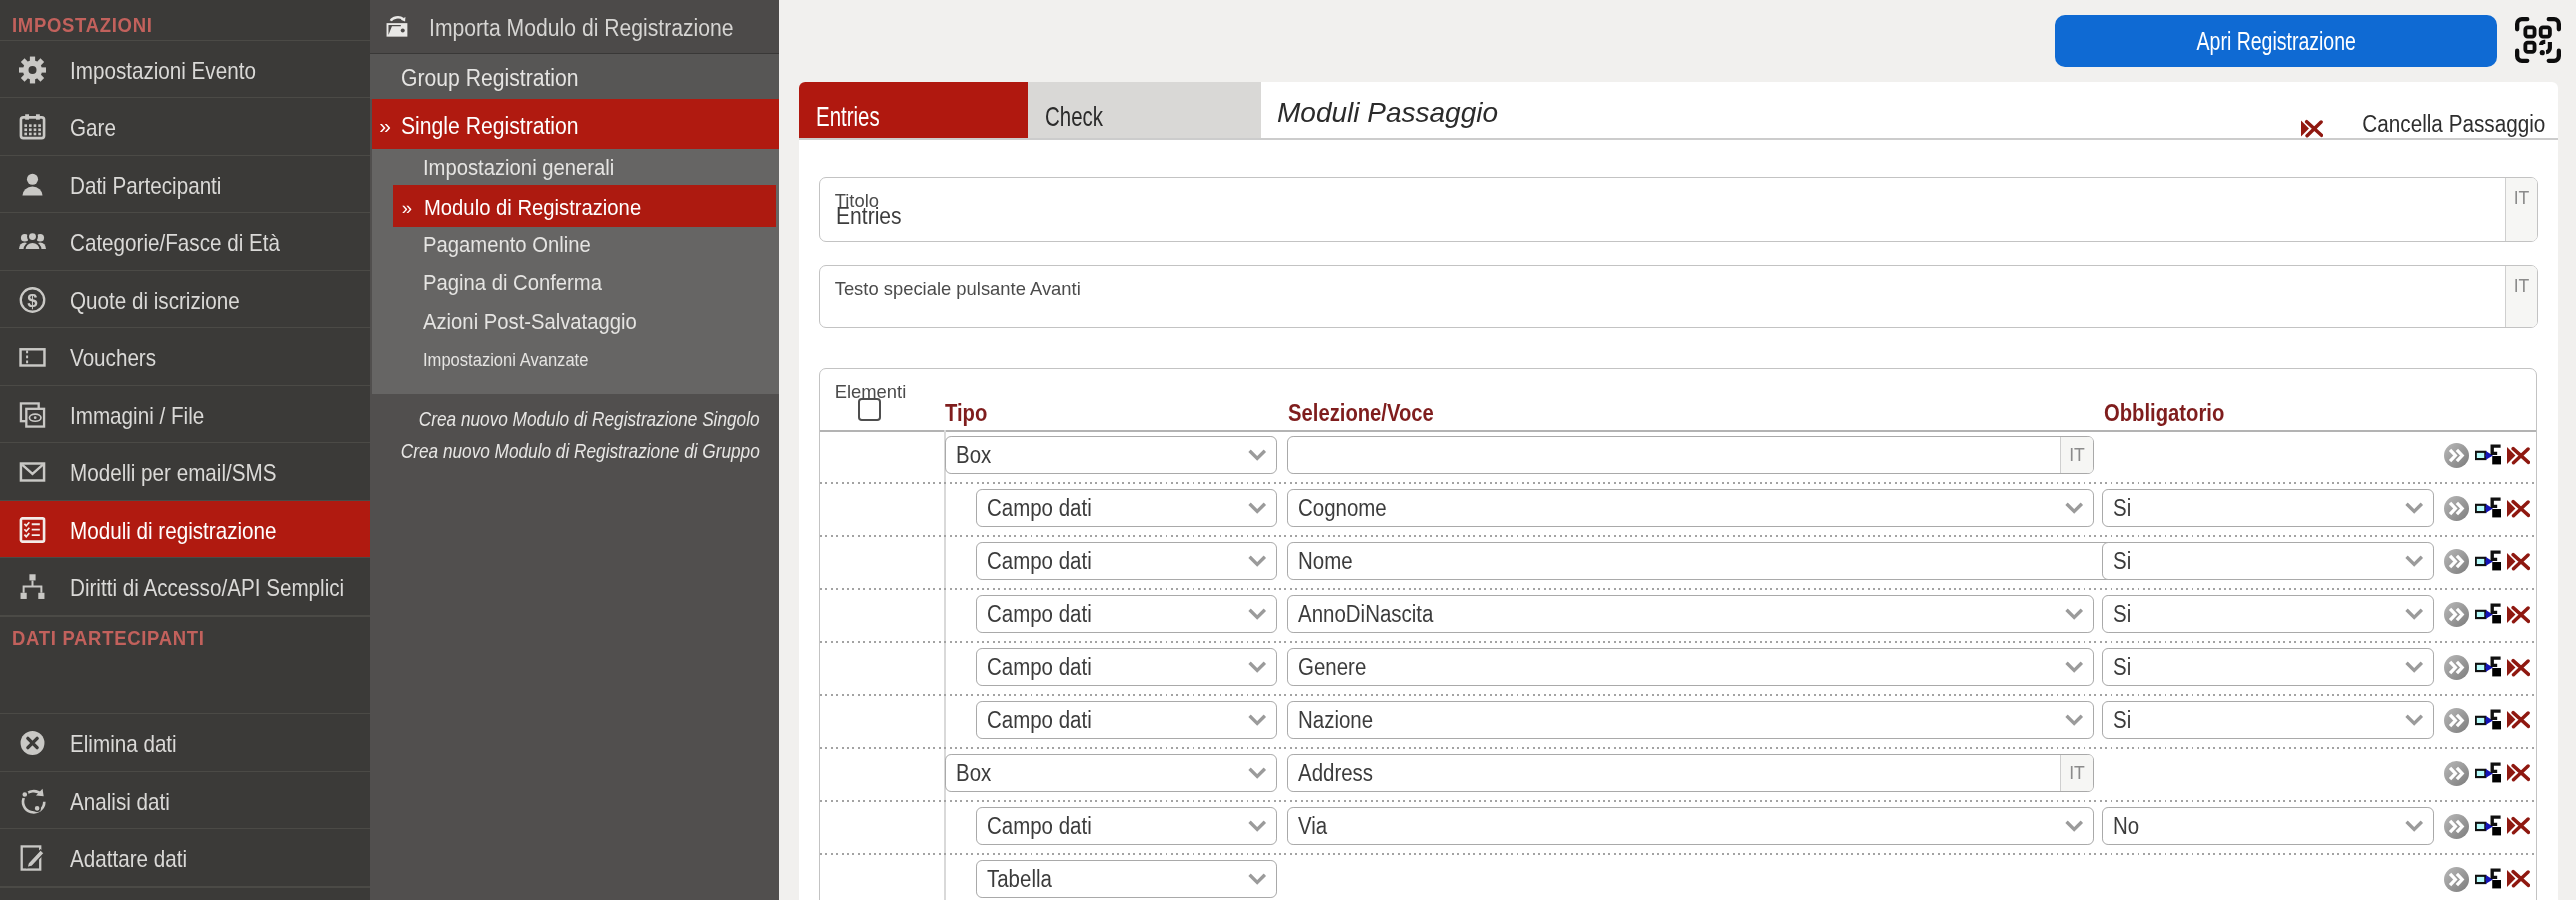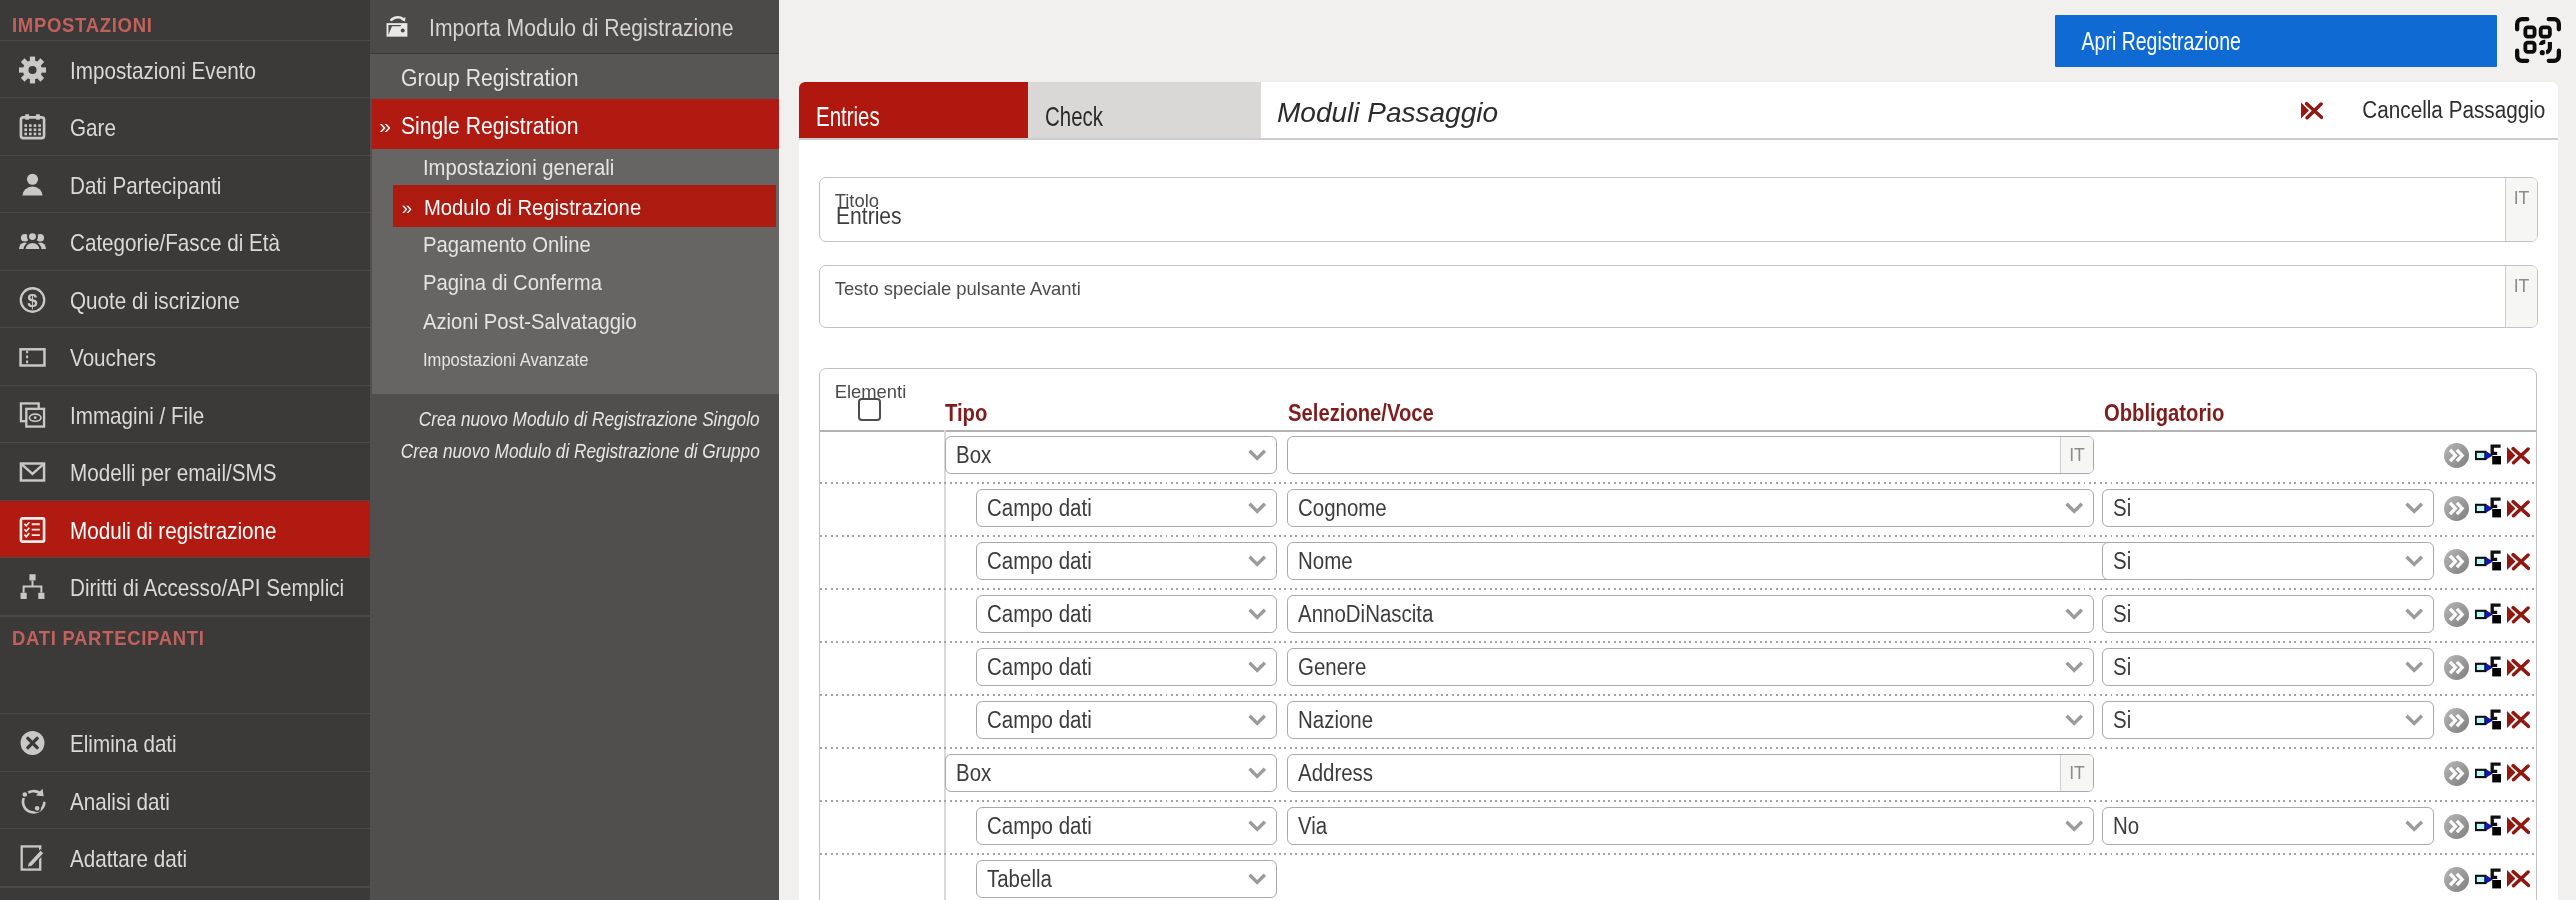--- a/index.html
+++ b/index.html
@@ -16,32 +16,32 @@
 #p2{left:370px;top:0;width:409px;height:900px;background:#514f4e;}
 .p2top{position:absolute;left:0;top:0;width:409px;height:54px;background:#4c4a49;border-bottom:1.5px solid #393837;box-sizing:border-box;padding-left:21px;}
 .p2grp{position:absolute;left:0;top:54px;width:409px;height:45px;background:#575655;}
 .p2red{position:absolute;left:2.3px;top:99px;width:407px;height:50px;background:#b01a10;}
 .p2sub{position:absolute;left:2.3px;top:149px;width:407px;height:245px;background:#666564;}
 .p2redsub{position:absolute;left:21px;top:36px;width:383px;height:42px;background:#ad1a10;}
 .p2t{position:absolute;font-size:23px;color:#e5e4e2;top:calc(50% + 1.5px);transform:translateY(-50%);}
 .p2t>span{transform:scaleX(0.92);}
 .itw{font-style:italic;position:absolute;right:19px;font-size:21px;color:#e8e7e5;text-align:right;}
 .itw>span{display:inline-block;transform:scaleX(0.82);transform-origin:right center;white-space:nowrap;}
-#btn{left:2055px;top:15.3px;width:442px;height:52px;background:#0f6ad3;border-radius:1px;
- color:#fff;font-size:26px;display:flex;align-items:center;}
+#btn{left:2055px;top:15.3px;width:442px;height:52px;background:#0f6ad3;border-radius:10px;
+ color:#fff;font-size:26px;display:flex;align-items:center;justify-content:center;}
 #btn>span{display:inline-block;transform:scaleX(0.75);transform-origin:center;white-space:nowrap;}
 #panel{left:799px;top:82px;width:1759px;height:818px;background:#fff;border-radius:6.1px 6.1px 0 0;}
 .tab{position:absolute;top:0;height:56px;display:flex;align-items:center;}
 .tabline{position:absolute;left:0;top:56px;width:1759px;height:1.5px;background:#cccccc;}
 #tabE{left:0;width:229px;background:#b0180f;border-radius:6.1px 0 0 0;color:#fff;}
 #tabC{left:229px;width:233px;background:#d9d8d6;color:#2b2b2b;}
 .tab>span{font-size:28px;transform:scaleX(0.73);transform-origin:left center;margin-left:17px;white-space:nowrap;display:inline-block;position:relative;top:7px;}
 #tabN{position:absolute;left:478px;top:0;height:56px;display:flex;align-items:center;
  font-style:italic;font-size:28px;color:#2b2b2b;padding-top:6.1px;box-sizing:border-box;}
-#canc{position:absolute;right:13px;top:0;height:56px;display:flex;align-items:center;font-size:23px;color:#2e2e2e;gap:28px;}
+#canc{position:absolute;right:13px;top:0;height:56px;display:flex;align-items:flex-end;font-size:23px;color:#2e2e2e;gap:28px;}
 #canc>span{display:inline-block;transform:scaleX(0.90);transform-origin:right center;white-space:nowrap;}
 .fs{position:absolute;border:1.5px solid #c3c3c3;border-radius:7px;background:#fff;}
 .leg{position:absolute;left:7px;top:-13px;background:#fff;padding:0 7.7px;font-size:18.4px;color:#4b4b4b;line-height:23px;margin-top:24px;}
 .itbox{position:absolute;right:0;top:0;bottom:0;width:32px;background:#f6f6f4;
  border-left:1.5px solid #cfcfcf;border-radius:0 5.4px 5.4px 0;
  display:flex;align-items:center;justify-content:center;font-size:17.6px;color:#8b8b8b;}
 .fs>.itbox{align-items:flex-start;padding-top:10px;box-sizing:border-box;}
 .ftext{position:absolute;left:16px;top:61%;transform:translateY(-50%);font-size:24.5px;color:#3d3d3d;}
 .ftext>span{transform:scaleX(0.86);}
 .th{position:absolute;font-size:23px;font-weight:bold;color:#7f1d1d;}

